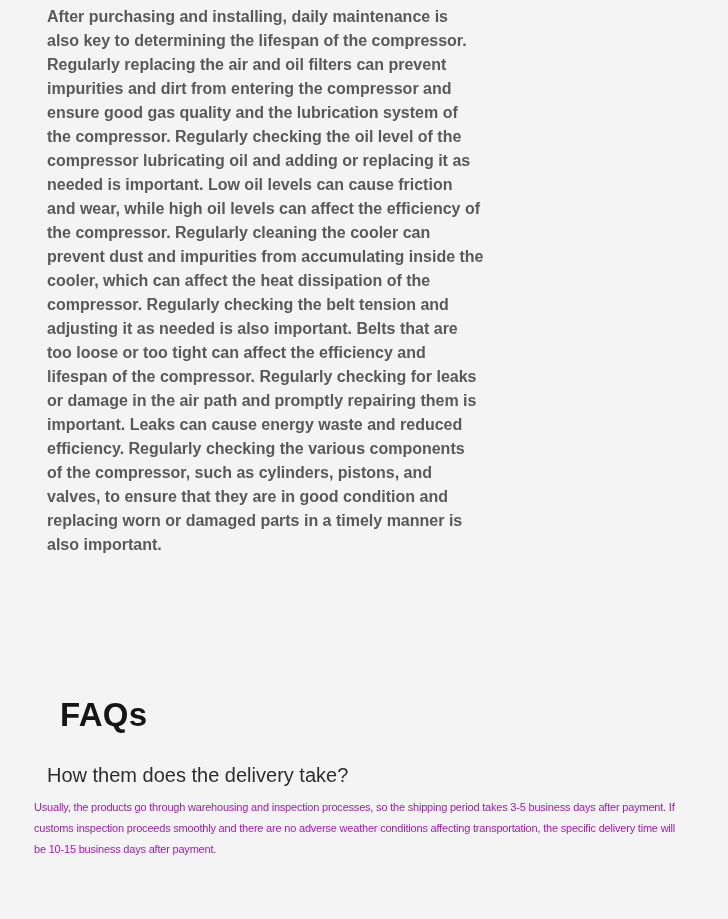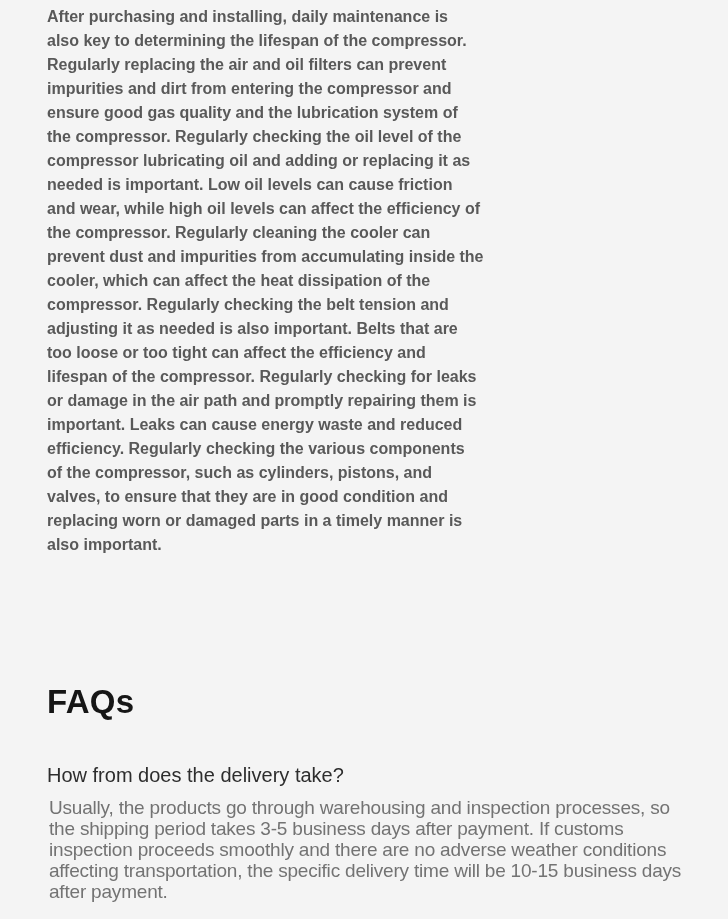--- a/index.html
+++ b/index.html
@@ -22,56 +22,56 @@
     margin: 0;
     font-size: 16px;
     line-height: 24px;
     color: #595959;
     font-weight: bold;
   }
   .faqs-heading {
     position: absolute;
     top: 685px;
     left: 47px;
-    margin: 0;
+    margin: 13px;
     font-size: 33px;
     line-height: 1;
     font-weight: bold;
     color: #161616;
     letter-spacing: 0.3px;
   }
   .faq-question {
     position: absolute;
     top: 763px;
     left: 47px;
     margin: 0;
     font-size: 20px;
     line-height: 24px;
     font-weight: 400;
     color: #2d2d2d;
   }
   .faq-answer {
     position: absolute;
     top: 797px;
-    left: 49px;
+    left: 34px;
     width: 650px;
     margin: 0;
-    font-size: 19px;
+    font-size: 11px;
     line-height: 21px;
-    color: #737373;
+    color: #a21caf;
     letter-spacing: -0.2px;
   }
 </style>
 </head>
 <body>
 
 <div>
 
   <p class="maintenance-paragraph">After purchasing and installing, daily maintenance is also key to determining the lifespan of the compressor. Regularly replacing the air and oil filters can prevent impurities and dirt from entering the compressor and ensure good gas quality and the lubrication system of the compressor. Regularly checking the oil level of the compressor lubricating oil and adding or replacing it as needed is important. Low oil levels can cause friction and wear, while high oil levels can affect the efficiency of the compressor. Regularly cleaning the cooler can prevent dust and impurities from accumulating inside the cooler, which can affect the heat dissipation of the compressor. Regularly checking the belt tension and adjusting it as needed is also important. Belts that are too loose or too tight can affect the efficiency and lifespan of the compressor. Regularly checking for leaks or damage in the air path and promptly repairing them is important. Leaks can cause energy waste and reduced efficiency. Regularly checking the various components of the compressor, such as cylinders, pistons, and valves, to ensure that they are in good condition and replacing worn or damaged parts in a timely manner is also important.</p>
 
   <h2 class="faqs-heading">FAQs</h2>
 
   <div>
-    <h3 class="faq-question">How from does the delivery take?</h3>
+    <h3 class="faq-question">How them does the delivery take?</h3>
     <p class="faq-answer">Usually, the products go through warehousing and inspection processes, so the shipping period takes 3-5 business days after payment. If customs inspection proceeds smoothly and there are no adverse weather conditions affecting transportation, the specific delivery time will be 10-15 business days after payment.</p>
   </div>
 
 </div>
 
 </body></html>

